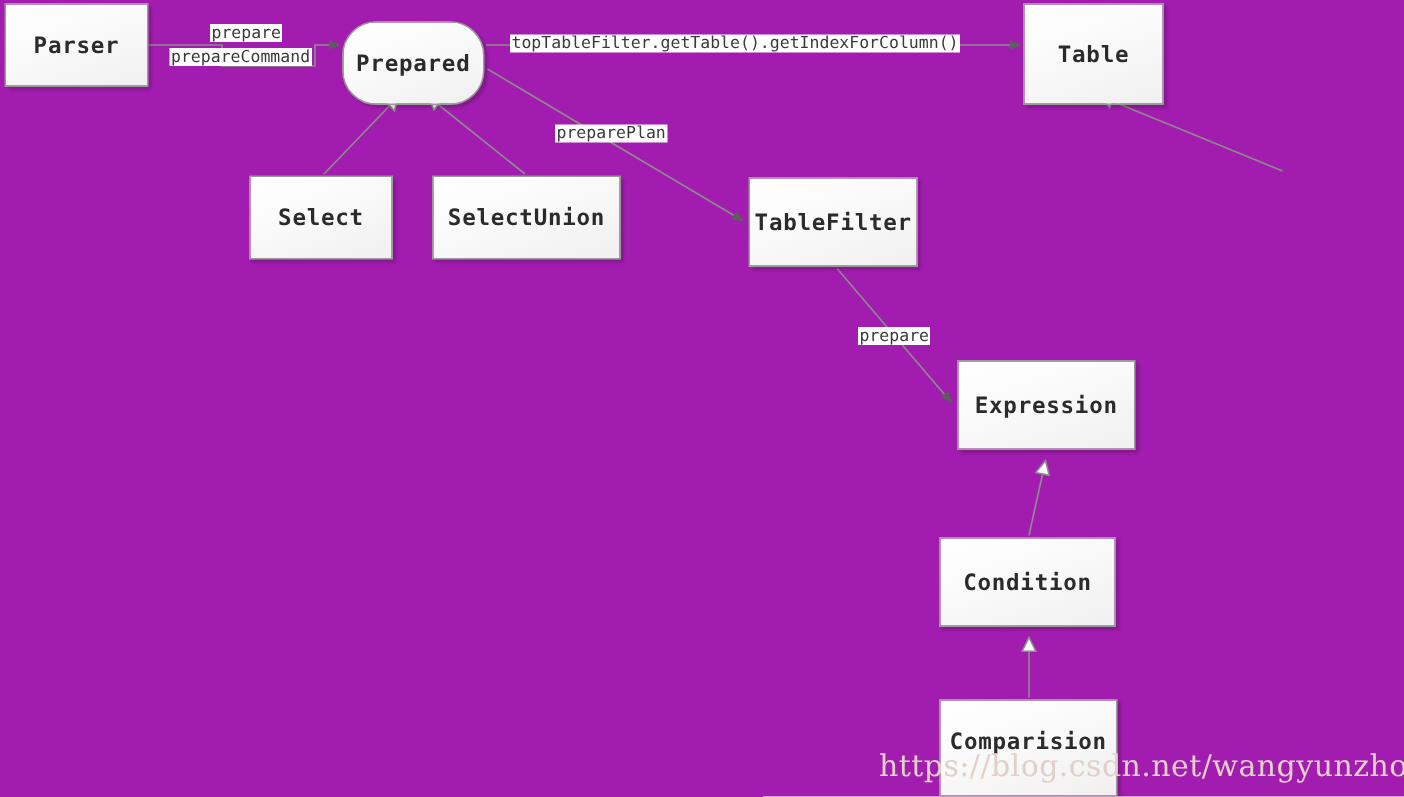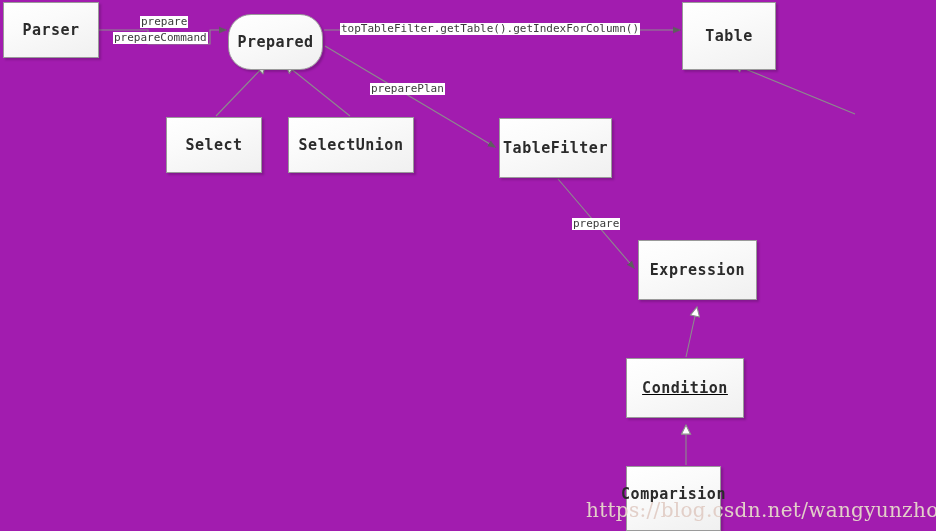--- a/index.html
+++ b/index.html
@@ -140,25 +140,25 @@
 
   <div class="uml-box" style="left:499px; top:118px; width:113px; height:60px;">
     <span class="box-label">TableFilter</span>
   </div>
 
 
   <div class="uml-box" style="left:638px; top:240px; width:119px; height:60px;">
     <span class="box-label">Expression</span>
   </div>
 
-  <div class="uml-box" style="left:626px; top:358px; width:118px; height:60px;text-decoration:underline;">
+  <div class="uml-box" style="left:626px; top:358px; width:118px; height:60px;">
     <span class="box-label">Condition</span>
   </div>
 
-  <div class="uml-box" style="left:626px; top:466px; width:95px; height:65px;">
+  <div class="uml-box" style="left:626px; top:466px; width:119px; height:65px;">
     <span class="box-label" style="margin-bottom:8px;">Comparision</span>
   </div>
 
   <div class="edge-label" style="left:140px; top:16px;">prepare</div>
 
   <div class="edge-label" style="left:113px; top:32px;text-align:right;">prepareCommand</div>
 
   <div class="edge-label" style="left:340px; top:23px;">topTableFilter.getTable().getIndexForColumn()</div>
 
   <div class="edge-label" style="left:370px; top:83px;">preparePlan</div>

